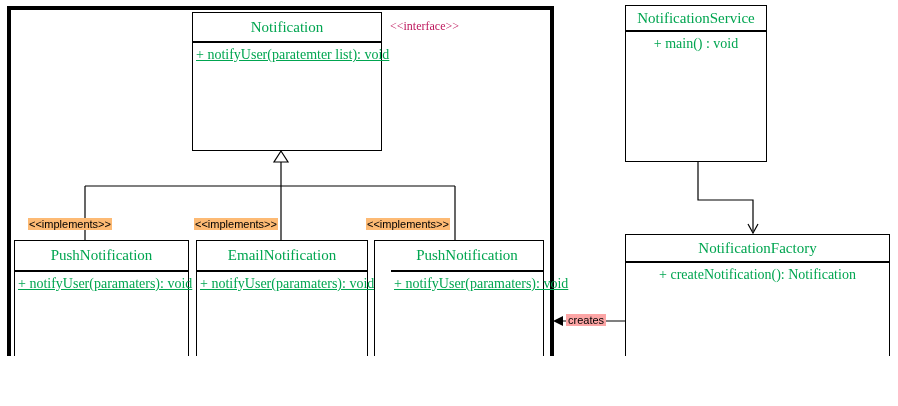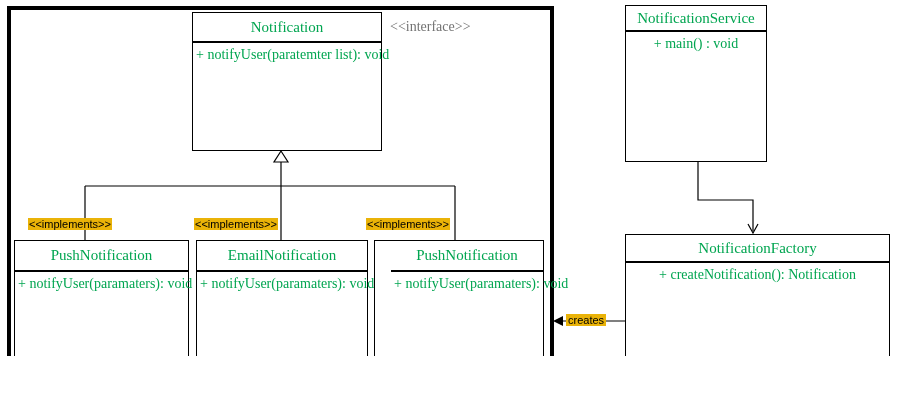--- a/index.html
+++ b/index.html
@@ -50,47 +50,47 @@
     flex: 1 1 auto;
     padding-top: 4px;
   }
   .uml-op {
     color: #00a550;
     font-family: "Liberation Serif", serif;
     font-size: 14px;
     line-height: 1.15;
     white-space: nowrap;
   }
-  .op-left { padding-left: 3px; text-align: left; }
+  .op-left { padding-left: 3px; text-align: left; text-decoration: underline; }
   .op-center { text-align: center; }
 
   
   .stereotype-interface {
     position: absolute;
-    color: #737373;
+    color: #be185d;
     font-family: "Liberation Serif", serif;
-    font-size: 14px;
+    font-size: 12px;
     white-space: nowrap;
   }
   .edge-label {
     position: absolute;
     color: #000000;
     font-family: "Liberation Sans", sans-serif;
     font-size: 11px;
     white-space: nowrap;
-    background: #eab308;
+    background: #fdba74;
     padding: 0 1px;
   }
   .edge-label-serif {
     position: absolute;
     color: #000000;
     font-family: "Liberation Sans", sans-serif;
     font-size: 11px;
     white-space: nowrap;
-    background: #eab308;
+    background: #fca5a5;
     padding: 0 2px;
   }
 
   svg.wires {
     position: absolute;
     left: 0;
     top: 0;
     width: 898px;
     height: 406px;
     pointer-events: none;

